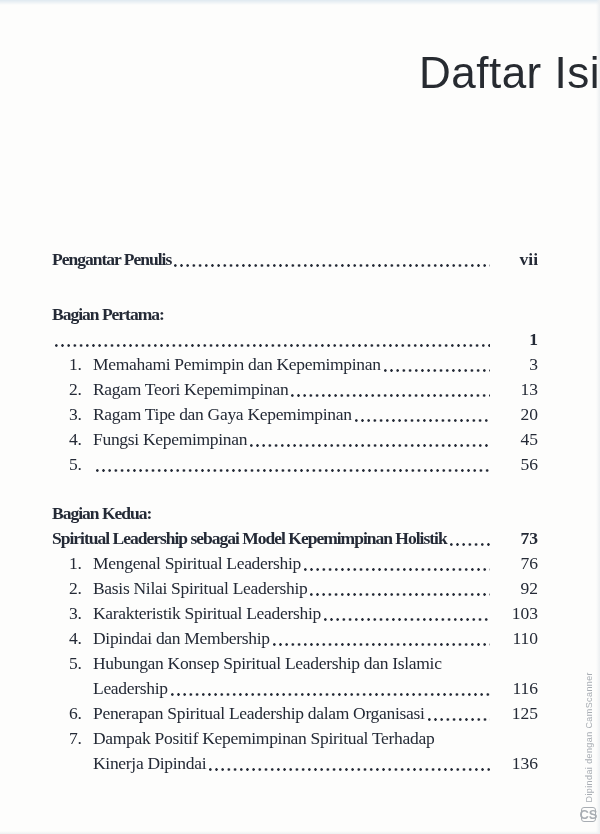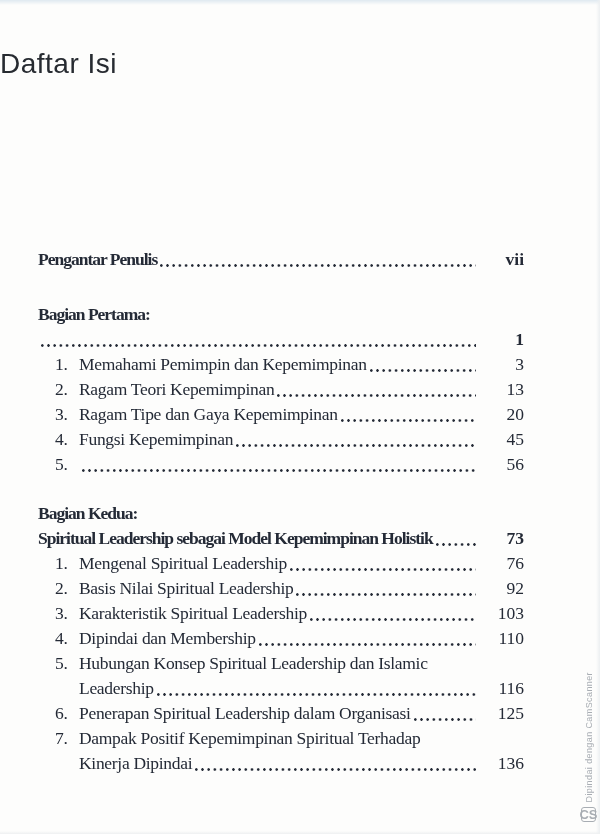--- a/index.html
+++ b/index.html
@@ -19,28 +19,28 @@
   
   .scan-edge-top{position:absolute;top:0;left:0;right:0;height:5px;
     background:linear-gradient(to bottom,#dfe9f0,rgba(255,255,255,0));}
   .scan-edge-right{position:absolute;top:0;right:0;bottom:0;width:4px;
     background:linear-gradient(to left,#eceff1,rgba(255,255,255,0));}
   .scan-edge-bottom{position:absolute;left:0;right:0;bottom:0;height:3px;
     background:linear-gradient(to top,#eef0f1,rgba(255,255,255,0));}
 
   .doc-title{
     position:absolute;top:48px;left:0;width:100%;
-    text-align:left;
+    text-align:right;
     font-family:"Liberation Sans",sans-serif;
-    font-size:28px;font-weight:400;letter-spacing:0.5px;
+    font-size:44px;font-weight:400;letter-spacing:0.5px;
     color:#272b31;
   }
 
   .toc{
-    position:absolute;left:38px;top:247px;width:486px;
+    position:absolute;left:52px;top:247px;width:486px;
   }
   .row{
     display:flex;align-items:baseline;
     height:25px;line-height:25px;
     font-size:17.5px;
     white-space:nowrap;
   }
   .row .label{letter-spacing:-0.3px;}
   .row.bold{font-weight:bold;}
   .row.bold .label{letter-spacing:-1px;}

